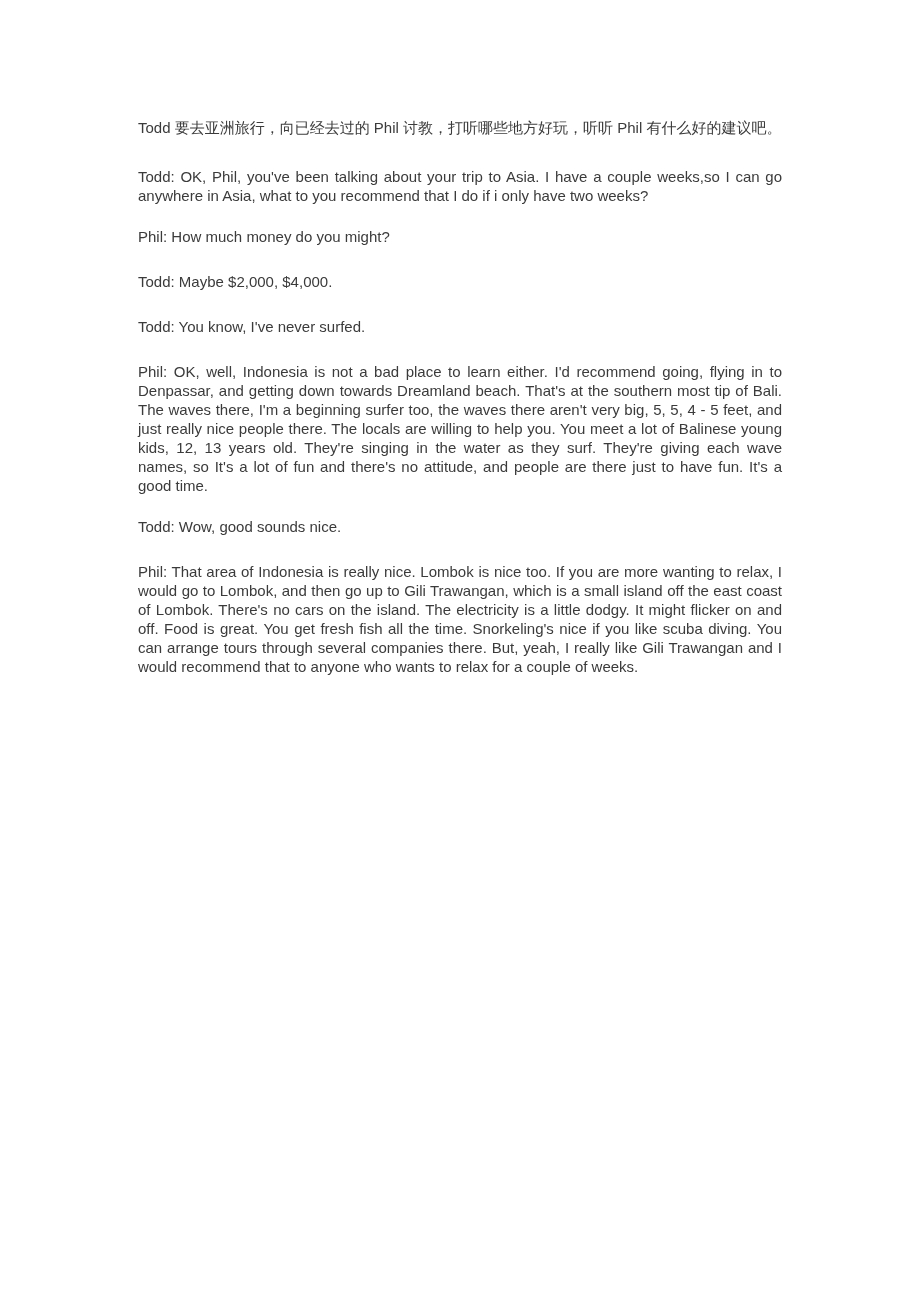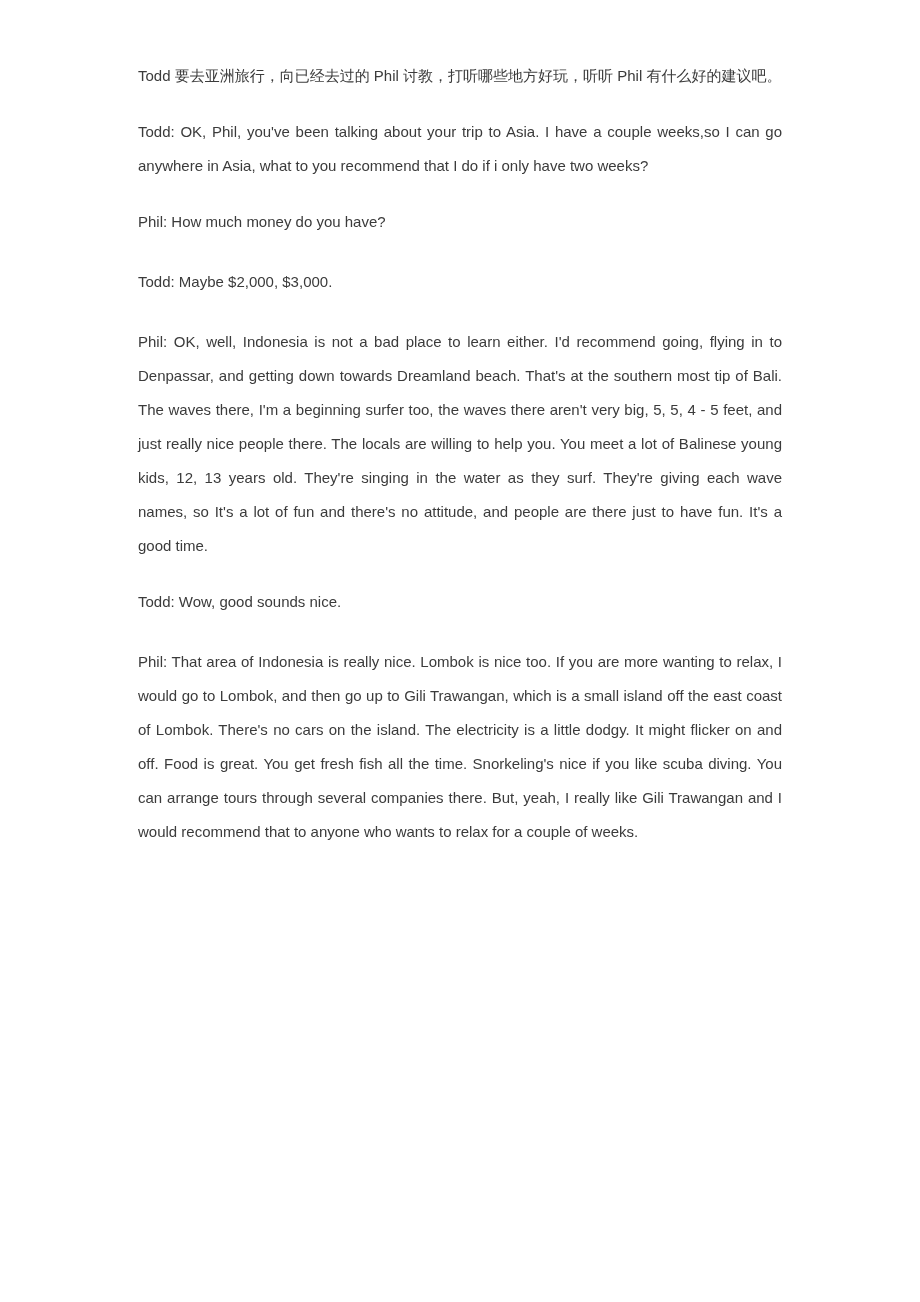--- a/index.html
+++ b/index.html
@@ -7,28 +7,28 @@
     padding: 0;
     background: #ffffff;
   }
   .page {
     position: relative;
     width: 920px;
     min-height: 1302px;
     margin: 0 auto;
     background: #ffffff;
     box-sizing: border-box;
-    padding: 60px 138px 60px 138px;
+    padding: 112px 138px 60px 138px;
     font-family: "Liberation Sans", "DejaVu Sans", sans-serif;
     font-size: 15px;
     color: #3b3b3b;
   }
   .para {
     margin: 0 0 22px 0;
-    line-height: 34px;
+    line-height: 19px;
     text-align: justify;
   }
   .para.intro {
     line-height: 31px;
     margin-bottom: 24px;
   }
   .para.single {
     margin-bottom: 26px;
   }
   .speaker {
@@ -40,25 +40,26 @@
 </style>
 </head>
 <body>
 
 <div class="page">
 
   <p class="para intro">Todd 要去亚洲旅行，向已经去过的 Phil 讨教，打听哪些地方好玩，听听 Phil 有什么好的建议吧。</p>
 
   <p class="para"><span class="speaker">Todd:</span><span class="line-text"> OK, Phil, you've been talking about your trip to Asia. I have a couple weeks,so I can go anywhere in Asia, what to you recommend that I do if i only have two weeks?</span></p>
 
-  <p class="para single"><span class="speaker">Phil:</span><span class="line-text"> How much money do you have?</span></p>
+  <p class="para single"><span class="speaker">Phil:</span><span class="line-text"> How much money do you might?</span></p>
 
-  <p class="para single"><span class="speaker">Todd:</span><span class="line-text"> Maybe $2,000, $3,000.</span></p>
+  <p class="para single"><span class="speaker">Todd:</span><span class="line-text"> Maybe $2,000, $4,000.</span></p>
 
 
+  <p class="para single"><span class="speaker">Todd:</span><span class="line-text"> You know, I've never surfed.</span></p>
 
   <p class="para"><span class="speaker">Phil:</span><span class="line-text"> OK, well, Indonesia is not a bad place to learn either. I'd recommend going, flying in to Denpassar, and getting down towards Dreamland beach. That's at the southern most tip of Bali. The waves there, I'm a beginning surfer too, the waves there aren't very big, 5, 5, 4 - 5 feet, and just really nice people there. The locals are willing to help you. You meet a lot of Balinese young kids, 12, 13 years old. They're singing in the water as they surf. They're giving each wave names, so It's a lot of fun and there's no attitude, and people are there just to have fun. It's a good time.</span></p>
 
   <p class="para single"><span class="speaker">Todd:</span><span class="line-text"> Wow, good sounds nice.</span></p>
 
   <p class="para"><span class="speaker">Phil:</span><span class="line-text"> That area of Indonesia is really nice. Lombok is nice too. If you are more wanting to relax, I would go to Lombok, and then go up to Gili Trawangan, which is a small island off the east coast of Lombok. There's no cars on the island. The electricity is a little dodgy. It might flicker on and off. Food is great. You get fresh fish all the time. Snorkeling's nice if you like scuba diving. You can arrange tours through several companies there. But, yeah, I really like Gili Trawangan and I would recommend that to anyone who wants to relax for a couple of weeks.</span></p>
 
 </div>
 
 </body></html>

